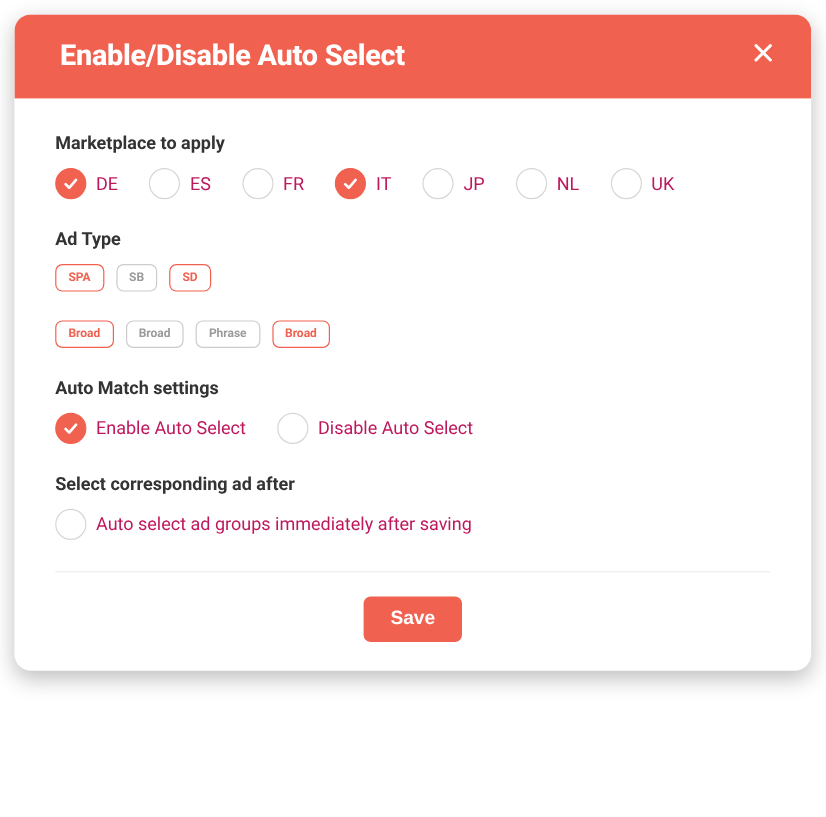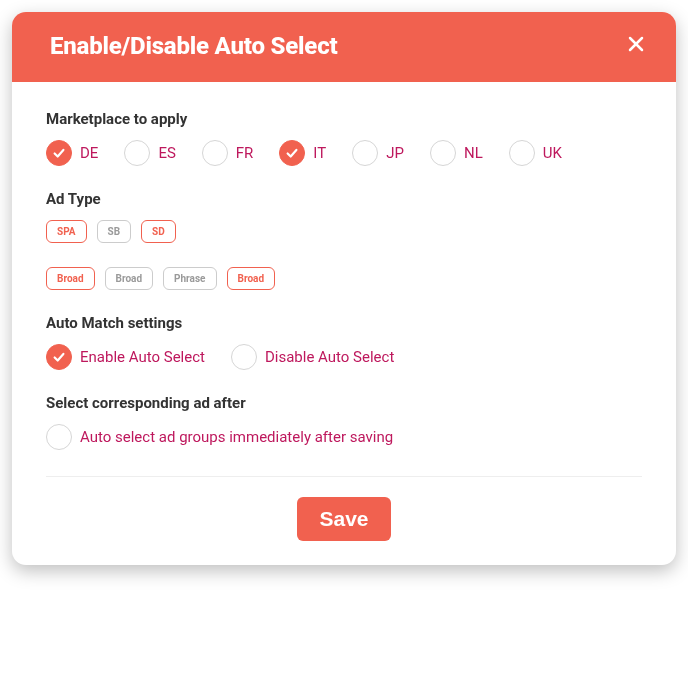--- a/index.html
+++ b/index.html
@@ -110,21 +110,21 @@
   .footer {
     display: flex;
     justify-content: center;
   }
   .save-btn {
     background: #f1614f;
     color: #fff;
     border: none;
     border-radius: 6px;
     padding: 10px 22px;
-    font-size: 21px;
+    font-size: 16px;
     font-weight: 700;
     cursor: pointer;
   }
 </style>
 </head>
 <body>
 
 <div class="modal">
 
   <div class="modal-header">

